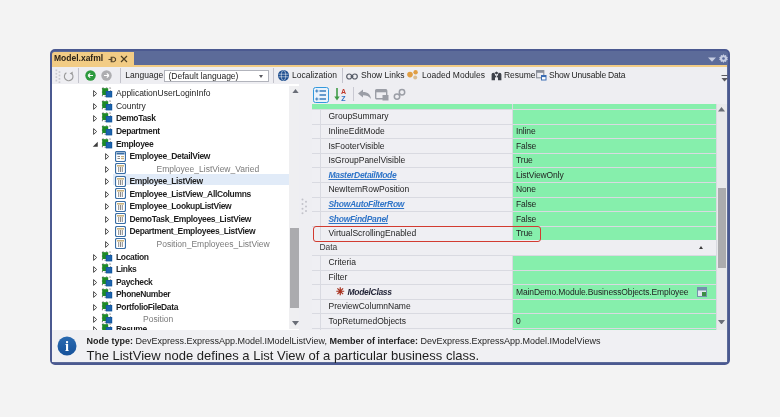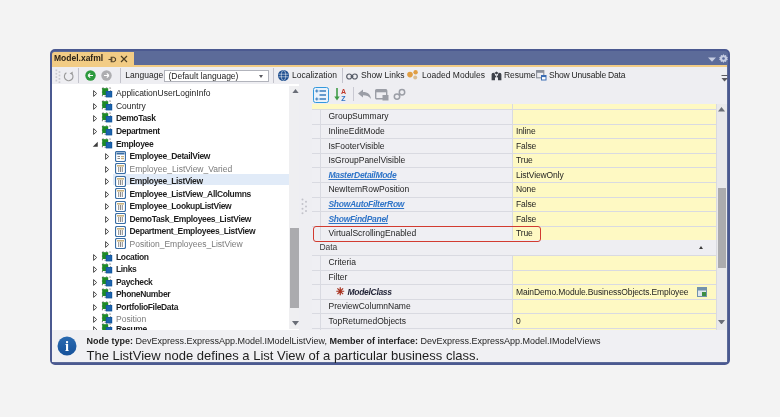--- a/index.html
+++ b/index.html
@@ -10,25 +10,25 @@
 #orangeline { position:absolute; left:0px; top:13.8px; width:675.6px; height:2px; background:#f2cc85; }
 #toolbar { position:absolute; left:0px; top:15.8px; width:675.6px; height:17.5px; background:#eeeef2; }
 .tsep { position:absolute; top:17px; width:1px; height:14.5px; background:#c3c3cc; }
 .tl { position:absolute; top:15.8px; height:17px; line-height:17px; font-size:8.5px; color:#1e1e1e; white-space:nowrap; }
 #combo { position:absolute; left:112.7px; top:18.8px; width:105px; height:12.5px; background:#fff; border:1px solid #b2b4bc; }
 #combotxt { position:absolute; left:116.7px; top:19.8px; font-size:8.5px; color:#1e1e1e; line-height:11px; }
 #content { position:absolute; left:0px; top:33.3px; width:675.6px; height:245.6px; background:#fff; overflow:hidden;text-decoration:underline; }
 #tree { position:absolute; left:0; top:0; width:237.7px; height:245.6px; background:#fff; }
 .tt { position:absolute; height:12px; line-height:12px; font-size:8.5px; color:#1e1e1e; white-space:nowrap; }
 .b { font-weight:bold; letter-spacing:-0.35px; }
-.g { color:#7a7a7a; }
+.g { color:#7a7a7a;margin-left:27px; }
 #vscroll1 { position:absolute; left:237.7px; top:1.5px; width:10px; height:243px; background:#efeff1; }
 #thumb1 { position:absolute; left:238.3px; top:144px; width:8.5px; height:80px; background:#ababae; }
 #split { position:absolute; left:247.7px; top:0; width:13px; height:245.6px; background:#eeeef2; }
-#props { position:absolute; left:260.7px; top:0; width:414.8px; height:245.6px; background:#fef9c3; }
+#props { position:absolute; left:260.7px; top:0; width:414.8px; height:245.6px; background:#86efac; }
 #ptoolbar { position:absolute; left:0; top:0; width:414.8px; height:20px; background:#eeeef2; }
 .psep { position:absolute; top:3px; width:1px; height:14px; background:#c9c9d2; }
 .nm { position:absolute; left:16px; height:14.6px; line-height:14.6px; font-size:8.5px; color:#1e1e1e; white-space:nowrap; }
 .vl { position:absolute; left:203.5px; height:14.6px; line-height:14.6px; font-size:8.5px; color:#1e1e1e; white-space:nowrap; letter-spacing:-0.12px; }
 .link { color:#2e74c8; font-weight:bold; font-style:italic; text-decoration:underline; letter-spacing:-0.3px;text-align:center; }
 .gline { position:absolute; left:0; width:404px; height:1px; background:#d9dae1; }
 .vline { position:absolute; width:1px; background:#d9dae1; }
 #namecol { position:absolute; left:0; top:24.5px; width:199.5px; height:221.1px; background:#efeff3; }
 #vscroll2 { position:absolute; left:404.5px; top:20px; width:10px; height:225.6px; background:#e9e9eb; }
 #thumb2 { position:absolute; left:405.5px; top:103.5px; width:8px; height:80.5px; background:#ababae; }

